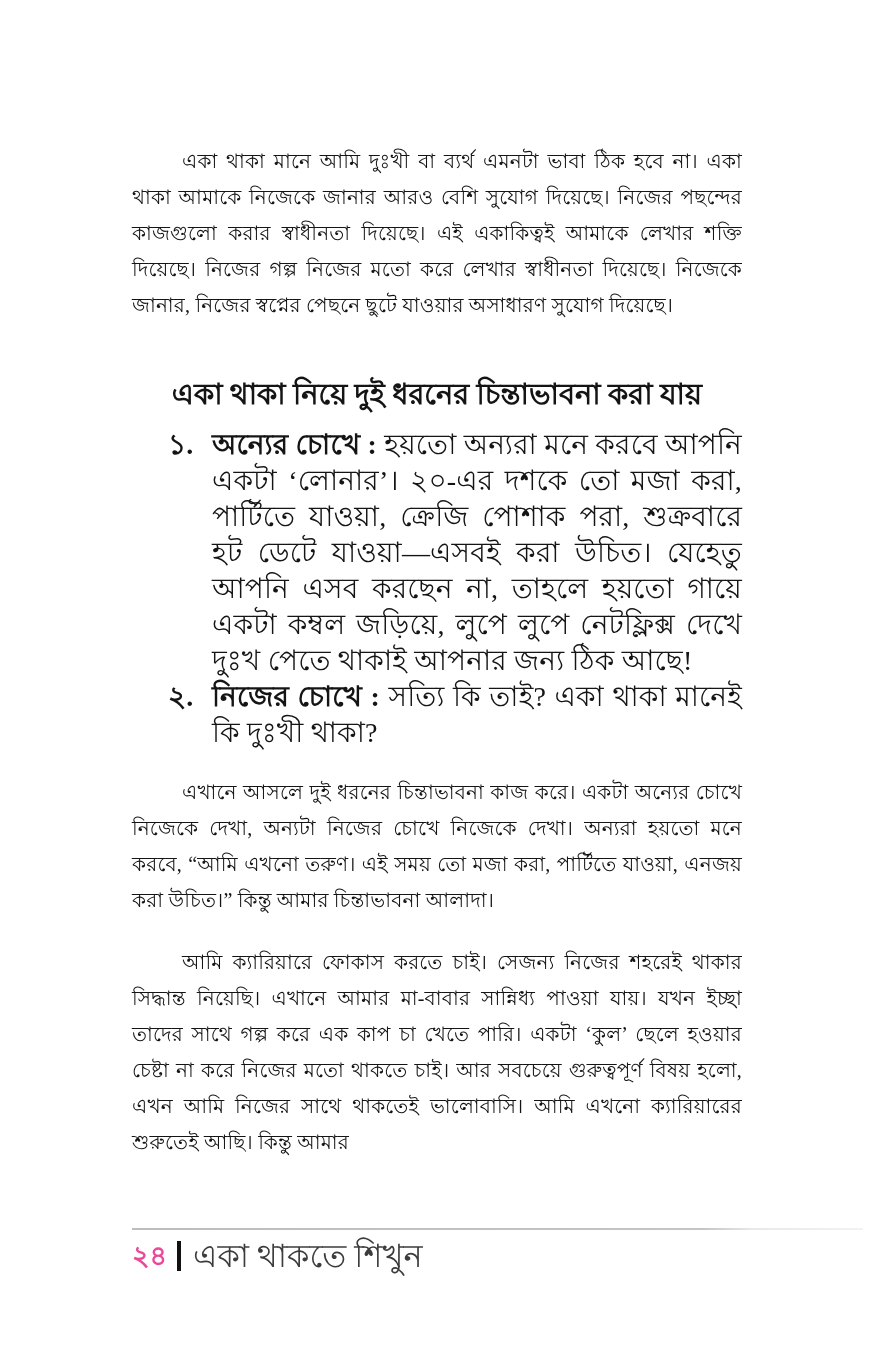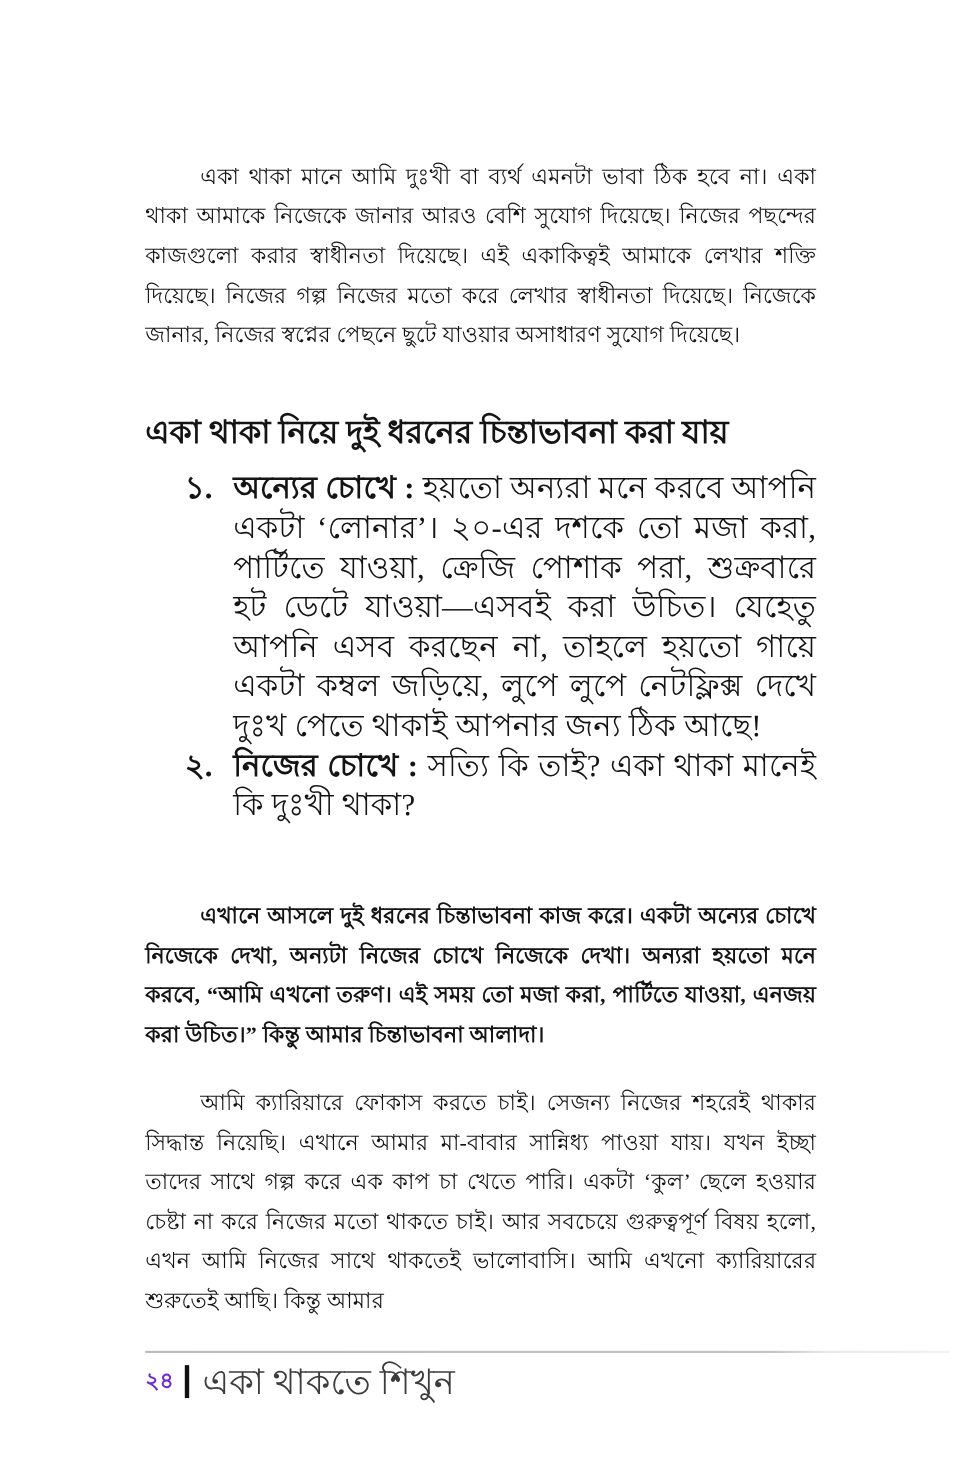--- a/index.html
+++ b/index.html
@@ -29,21 +29,21 @@
     letter-spacing: 0.2px;
   }
   .indent-first {
     text-indent: 50px;
   }
   .section-heading {
     margin: 52px 0 14px 0;
     font-size: 29px;
     line-height: 38px;
     font-weight: 700;
-    text-align: left;
+    text-align: center;
   }
   .numbered-list {
     list-style: none;
     margin: 0;
     padding: 0 0 0 36px;
   }
   .numbered-list li {
     display: flex;
     align-items: flex-start;
   }
@@ -57,43 +57,43 @@
     flex: 1 1 auto;
     font-size: 28px;
     line-height: 36px;
     text-align: justify;
     letter-spacing: 0.2px;
     font-family: Liberation Serif, serif;
   }
   .li-body strong {
     font-weight: 700;
   }
-  .para-2 { margin-top: 64px; font-weight: bold; }
+  .para-2 { margin-top: 23px; }
   .para-3 { margin-top: 26px; }
   .page-footer {
     position: absolute;
     left: 132px;
     top: 1228px;
     width: 731px;
   }
   .footer-rule {
     height: 2px;
     width: 100%;
     background: linear-gradient(to right, #bdbdbd 0%, #c4c4c4 78%, #e9e9e9 85%, #f2f2f2 100%);
     border: none;
     margin: 0 0 10px 0;
   }
   .footer-line {
     display: flex;
     align-items: center;
   }
   .footer-page-number {
-    font-size: 20px;
+    font-size: 27px;
     font-weight: 700;
-    color: #6d28d9;
+    color: #ec4899;
     line-height: 32px;
   }
   .footer-separator {
     display: inline-block;
     width: 4px;
     height: 30px;
     background: #111111;
     margin: 0 12px 0 10px;
   }
   .footer-book-title {

